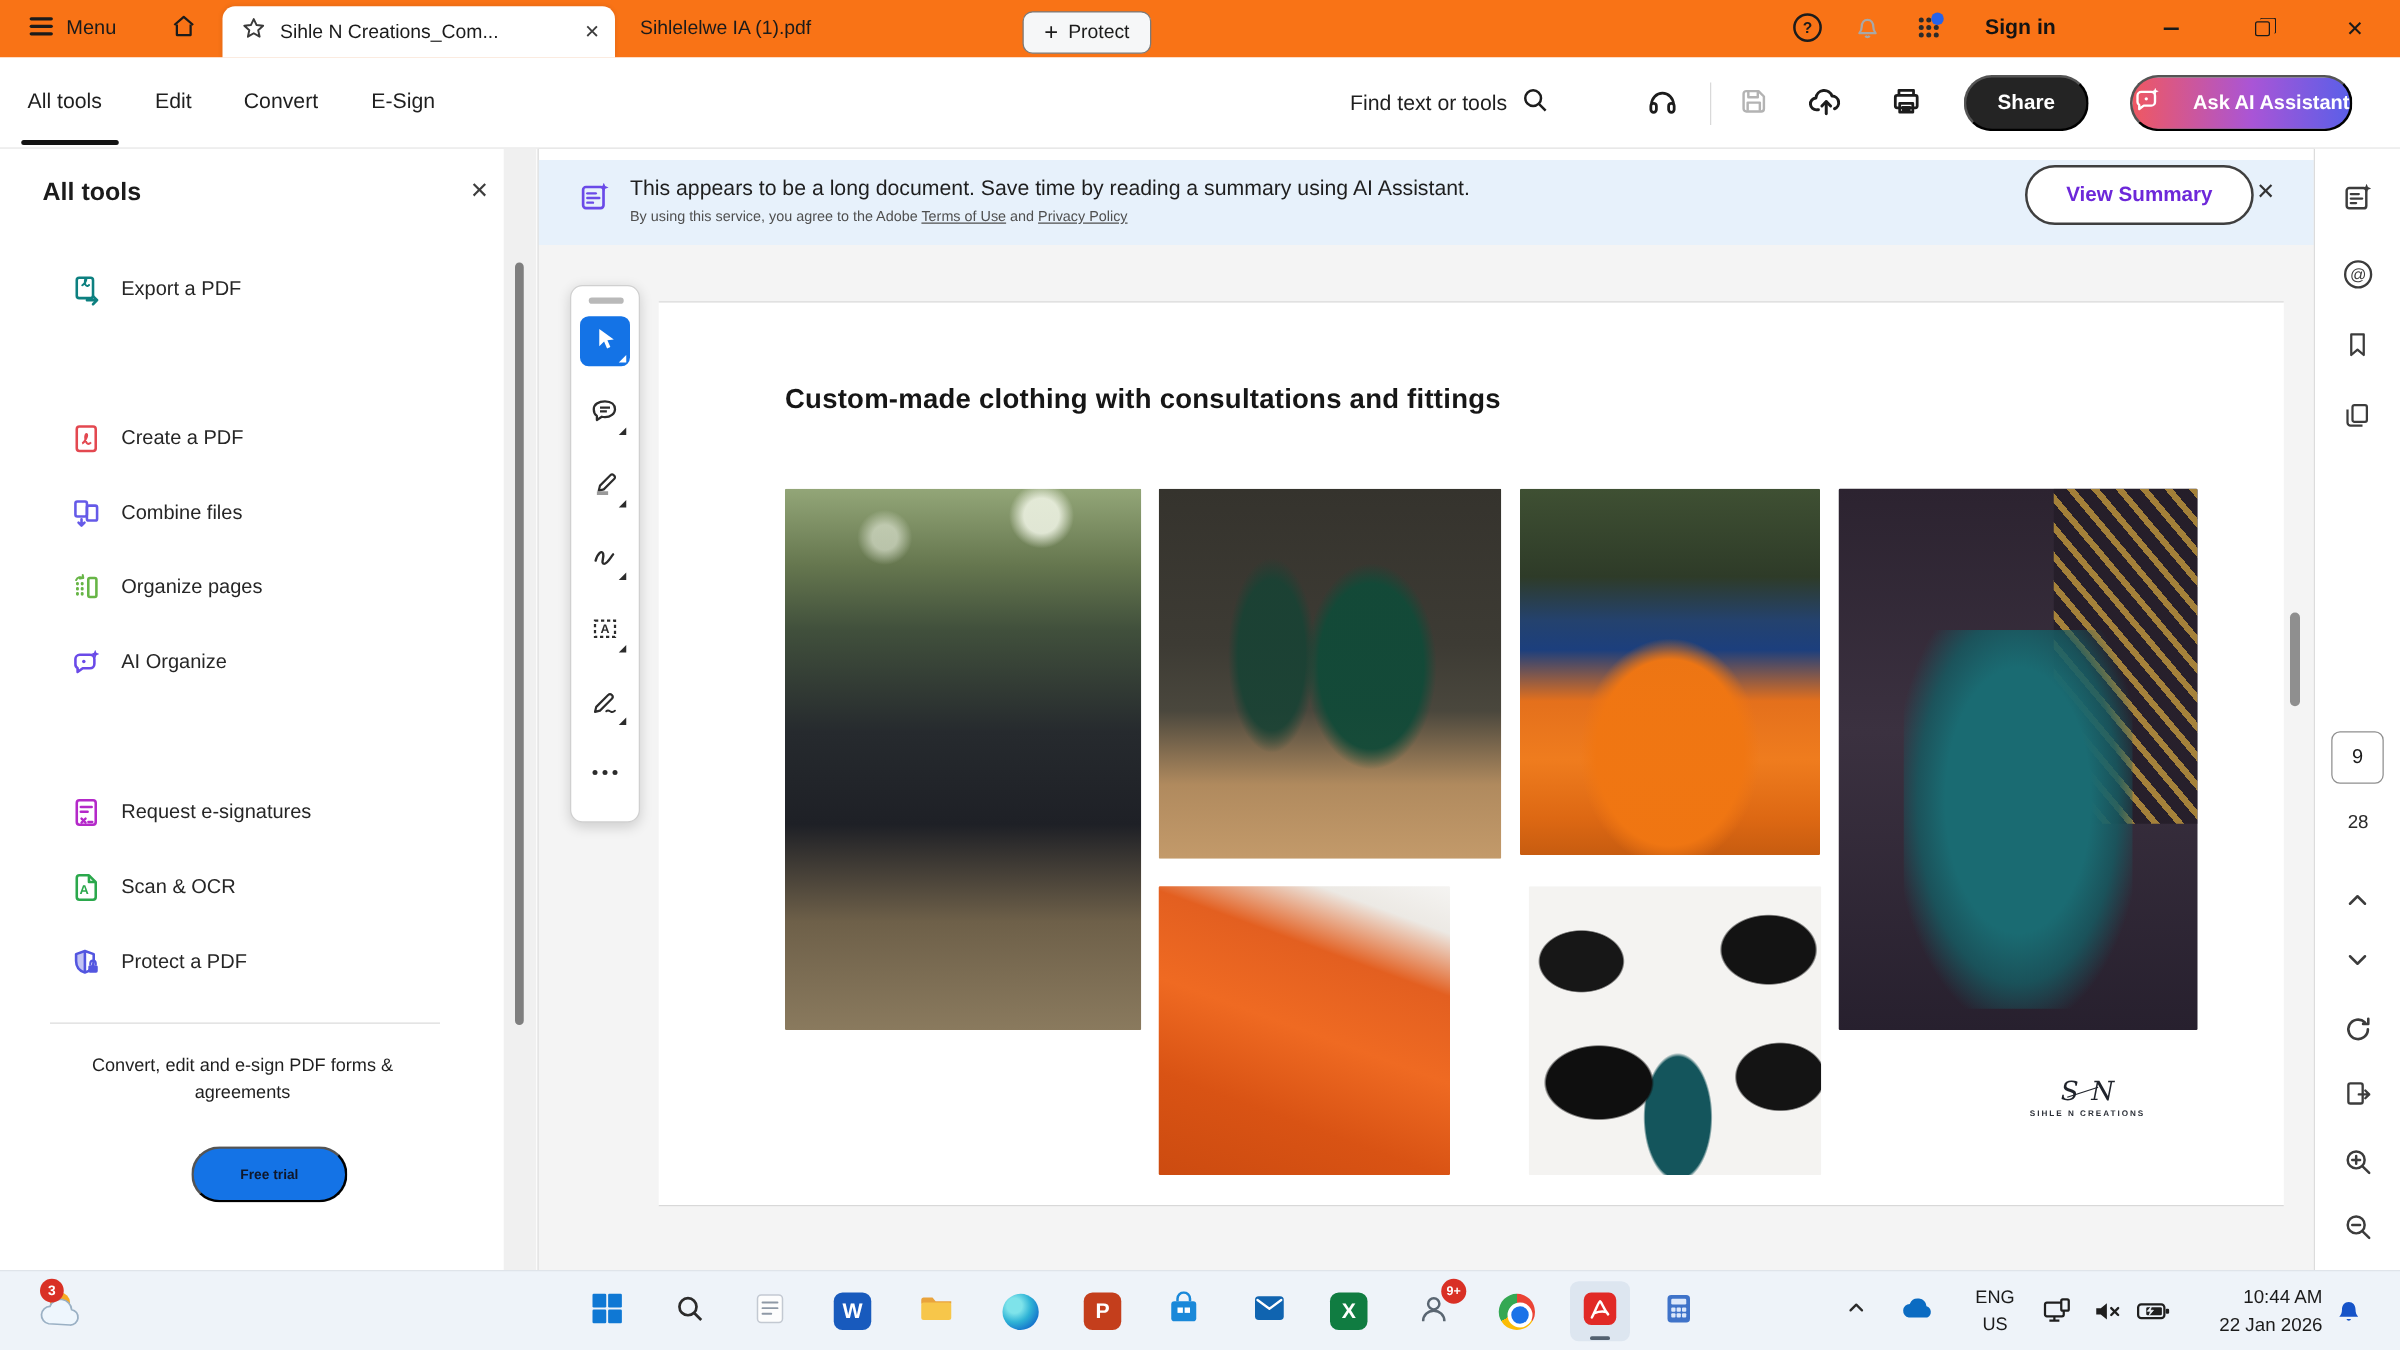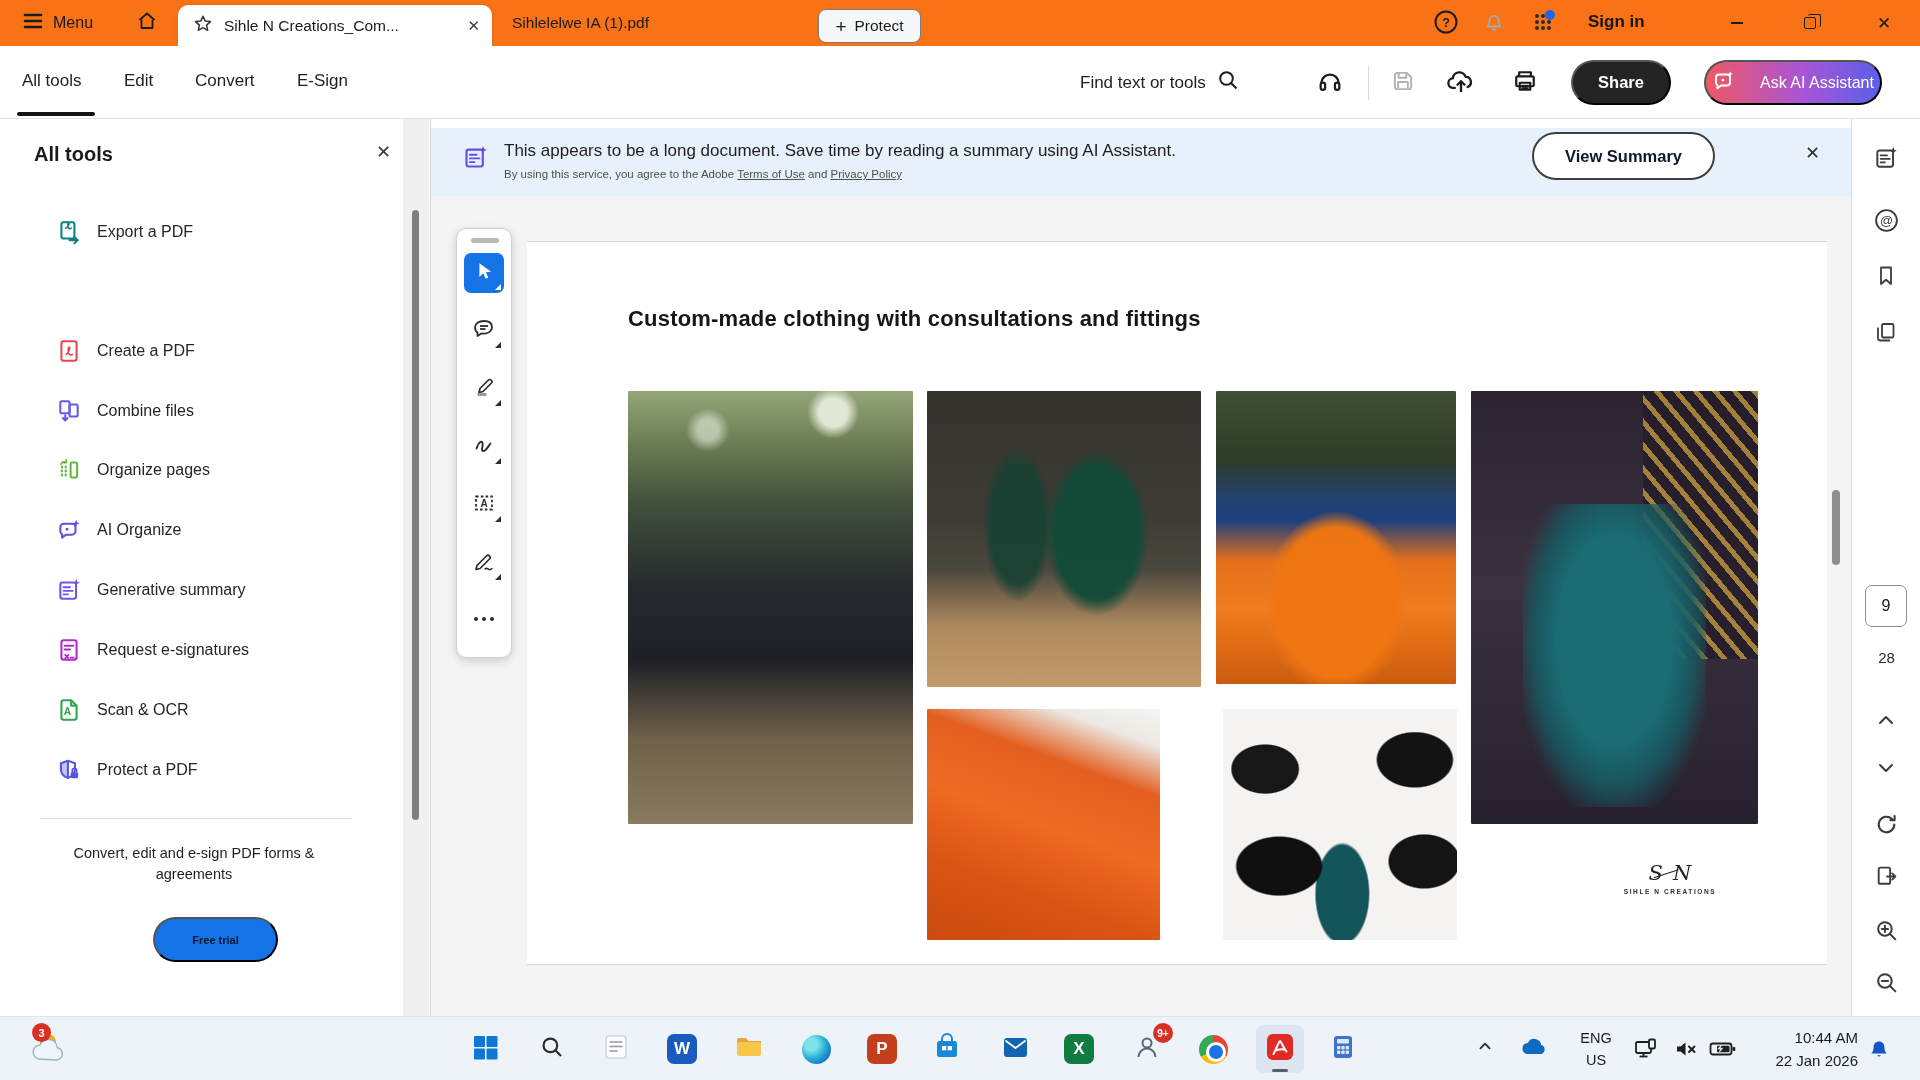--- a/index.html
+++ b/index.html
@@ -25,42 +25,42 @@
   .min-glyph{width:12px;height:1.6px;background:#1a1a1a}
 
   
   .toolbar{position:absolute;left:0;top:46px;width:1920px;height:73px;background:#fff;border-bottom:1px solid #e1e1e1}
   .nav-item{position:absolute;top:25px;font-size:17px;color:#1f1f1f}
   .nav-underline{position:absolute;left:17px;top:66px;width:78px;height:4px;background:#131313;border-radius:2px}
   .find{position:absolute;left:1080px;top:22px;display:flex;align-items:center;gap:10px;font-size:17px;color:#1f1f1f}
   .tool-ic{position:absolute;top:18px;width:38px;height:38px;display:flex;align-items:center;justify-content:center}
   .vdiv{position:absolute;top:20px;width:1px;height:34px;background:#d9d9d9}
   .share-btn{position:absolute;left:1571px;top:14px;width:100px;height:45px;border-radius:23px;background:#242424;color:#fff;font-size:16.5px;font-weight:600;display:flex;align-items:center;justify-content:center}
-  .askai-btn{position:absolute;left:1704px;top:14px;width:178px;height:45px;border-radius:23px;color:#fff;font-size:16px;font-weight:400;display:flex;align-items:center;justify-content:center;gap:24px;background:linear-gradient(90deg,#ef5862 0%,#a955d6 55%,#5a5fe8 100%)}
+  .askai-btn{position:absolute;left:1704px;top:14px;width:178px;height:45px;border-radius:23px;color:#fff;font-size:16px;font-weight:700;display:flex;align-items:center;justify-content:center;gap:24px;background:linear-gradient(90deg,#ef5862 0%,#a955d6 55%,#5a5fe8 100%)}
 
   
   .panel{position:absolute;left:0;top:119px;width:431px;height:897px;background:#fff;border-right:1px solid #d8d8d8}
   .panel-title{position:absolute;left:34px;top:24px;font-size:20px;font-weight:700;color:#1b1b1b}
   .panel-close{position:absolute;left:376px;top:22px;font-size:18px;color:#3d3d3d}
   .panel-scroll{position:absolute;right:1px;top:0;width:26px;height:897px;background:#f0f0f0}
   .panel-thumb{position:absolute;left:9px;top:91px;width:7px;height:610px;background:#7f7f7f;border-radius:4px}
   .tool-row{position:absolute;left:0;width:400px;height:48px;display:flex;align-items:center}
   .tool-row .ic{width:26px;height:26px;margin-left:56px;flex:none}
   .tool-row .lbl{margin-left:15px;font-size:16px;color:#262626}
   .panel-div{position:absolute;left:40px;top:699px;width:312px;height:1px;background:#dcdcdc}
   .promo{position:absolute;left:38px;top:724px;width:312px;text-align:center;font-size:14.5px;line-height:21px;color:#1f1f1f}
   .freetrial{position:absolute;left:153px;top:798px;width:125px;height:45px;border-radius:23px;background:#1473e6;color:#0f172a;font-size:11px;font-weight:600;display:flex;align-items:center;justify-content:center}
 
   
   .banner{position:absolute;left:431px;top:128px;width:1421px;height:68px;background:#e7f1fb}
   .banner-ic{position:absolute;left:462px;top:144px}
   .banner-msg{position:absolute;left:504px;top:141px;font-size:17px;color:#1e1e1e}
   .banner-fine{position:absolute;left:504px;top:168px;font-size:11.5px;color:#4f4f4f}
   .banner-fine .lnk{text-decoration:underline}
-  .viewsum-btn{position:absolute;left:1532px;top:132px;width:183px;height:48px;border-radius:24px;border:2px solid #3f3f3f;background:#fff;color:#0f172a;font-size:16.5px;font-weight:600;display:flex;align-items:center;justify-content:center}
+  .viewsum-btn{position:absolute;left:1620px;top:132px;width:183px;height:48px;border-radius:24px;border:2px solid #3f3f3f;background:#fff;color:#6d28d9;font-size:16.5px;font-weight:600;display:flex;align-items:center;justify-content:center}
   .banner-close{position:absolute;left:1805px;top:142px;font-size:18px;color:#333}
 
   
   .docarea{position:absolute;left:431px;top:196px;width:1421px;height:820px;background:#f4f4f4}
   .page{position:absolute;left:527px;top:241px;width:1300px;height:724px;background:#fff;border-top:1px solid #d8d8d8;border-bottom:1px solid #d8d8d8}
   .doc-title{position:absolute;left:628px;top:306px;font-size:22px;font-weight:600;color:#161616;letter-spacing:.2px}
   .photo{position:absolute;border-radius:1px}
   .ph1{left:628px;top:391px;width:285px;height:433px;background:
     radial-gradient(circle at 72% 5%,rgba(242,246,232,.85) 0 14px,transparent 26px),
     radial-gradient(circle at 28% 9%,rgba(235,240,225,.6) 0 10px,transparent 22px),
@@ -319,32 +319,20 @@
       <span class="lbl">Organize pages</span>
     </div>
     <div class="tool-row" style="top:387px">
       <span class="ic"><svg width="26" height="26" viewBox="0 0 24 24" fill="none">
             <path d="M4 9.5A3.2 3.2 0 0 1 7.2 6.3h7.6A3.2 3.2 0 0 1 18 9.5v3.6a3.2 3.2 0 0 1-3.2 3.2H9.4L5.6 19v-2.9A3.2 3.2 0 0 1 4 13.1z" stroke="#6a4ae8" stroke-width="1.9" stroke-linejoin="round"></path>
             <circle cx="10.2" cy="11.3" r="1.3" fill="#6a4ae8"></circle>
             <path d="M18.6 2.6l.9 2.2 2.2.9-2.2.9-.9 2.2-.9-2.2-2.2-.9 2.2-.9z" fill="#6a4ae8"></path>
           </svg></span>
       <span class="lbl">AI Organize</span>
     </div>
-    <div class="tool-row" style="top:447px">
-      <span class="ic"><svg width="26" height="26" viewBox="0 0 24 24" fill="none">
-            <rect x="4" y="5" width="14.5" height="15" rx="2" stroke="#7452e8" stroke-width="1.9"></rect>
-            <g stroke="#7452e8" stroke-width="1.7" stroke-linecap="round">
-              <line x1="7" y1="9.5" x2="13" y2="9.5"></line>
-              <line x1="7" y1="12.8" x2="15.5" y2="12.8"></line>
-              <line x1="7" y1="16.1" x2="11" y2="16.1"></line>
-            </g>
-            <path d="M18.7 1.9l1 2.4 2.4 1-2.4 1-1 2.4-1-2.4-2.4-1 2.4-1z" fill="#7452e8"></path>
-          </svg></span>
-      <span class="lbl">Generative summary</span>
-    </div>
     <div class="tool-row" style="top:507px">
       <span class="ic"><svg width="26" height="26" viewBox="0 0 24 24" fill="none" stroke="#b429c9" stroke-width="1.9" stroke-linejoin="round" stroke-linecap="round">
             <rect x="5" y="3" width="14" height="18" rx="2"></rect>
             <line x1="8" y1="8" x2="16" y2="8"></line>
             <line x1="8" y1="11.5" x2="13" y2="11.5"></line>
             <path d="M8.5 16.5l3 3M11.5 16.5l-3 3" stroke-width="1.7"></path>
             <line x1="13.5" y1="19" x2="16.5" y2="19" stroke-width="1.7"></line>
           </svg></span>
       <span class="lbl">Request e-signatures</span>
     </div>

